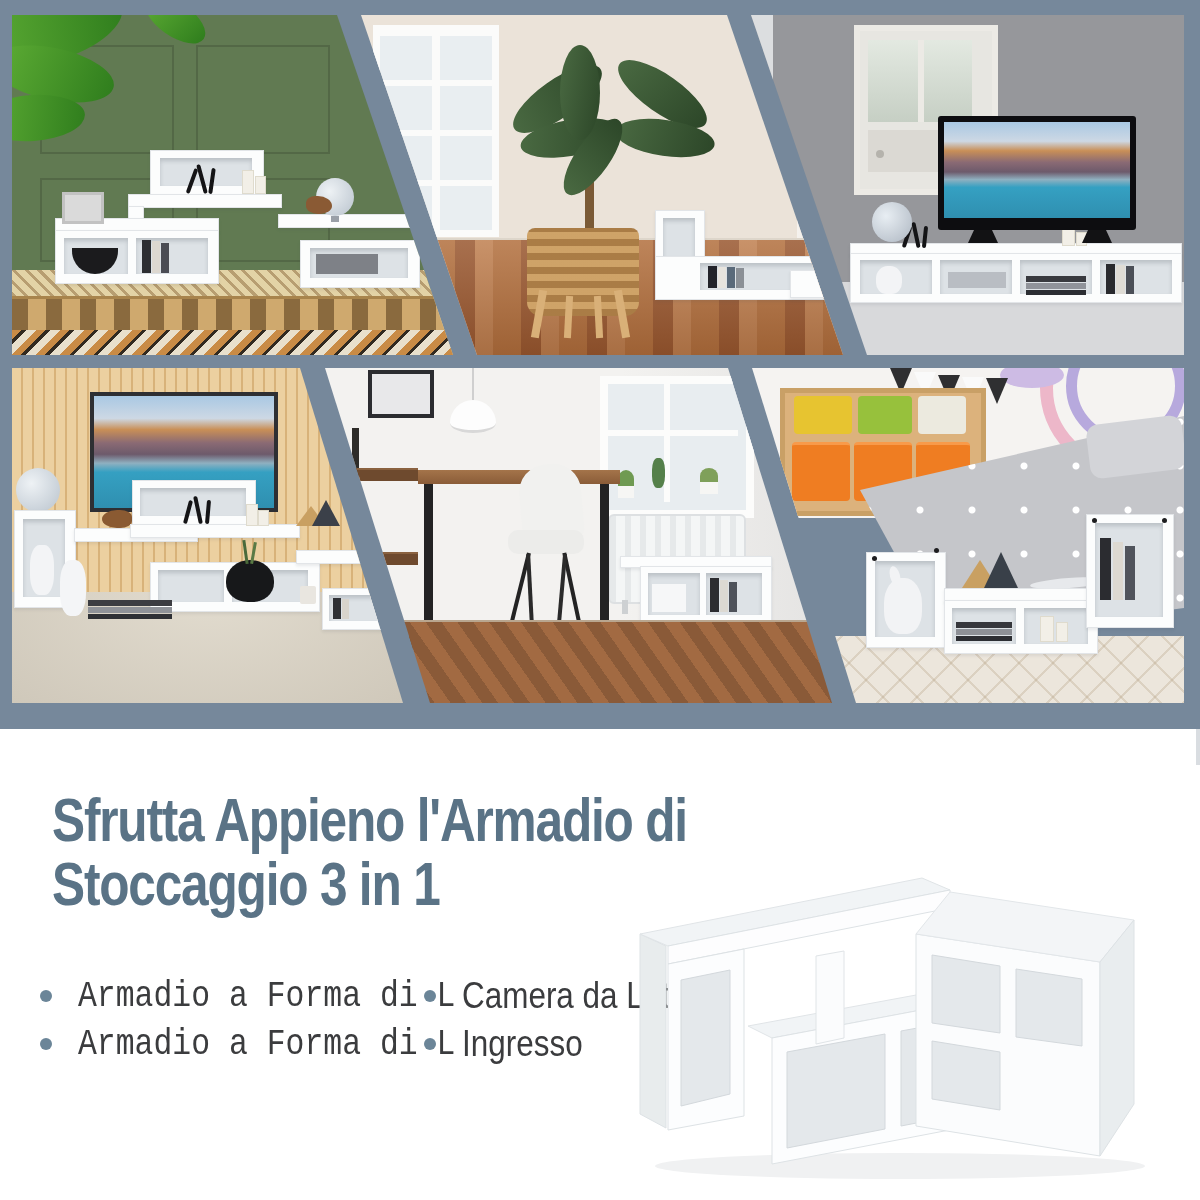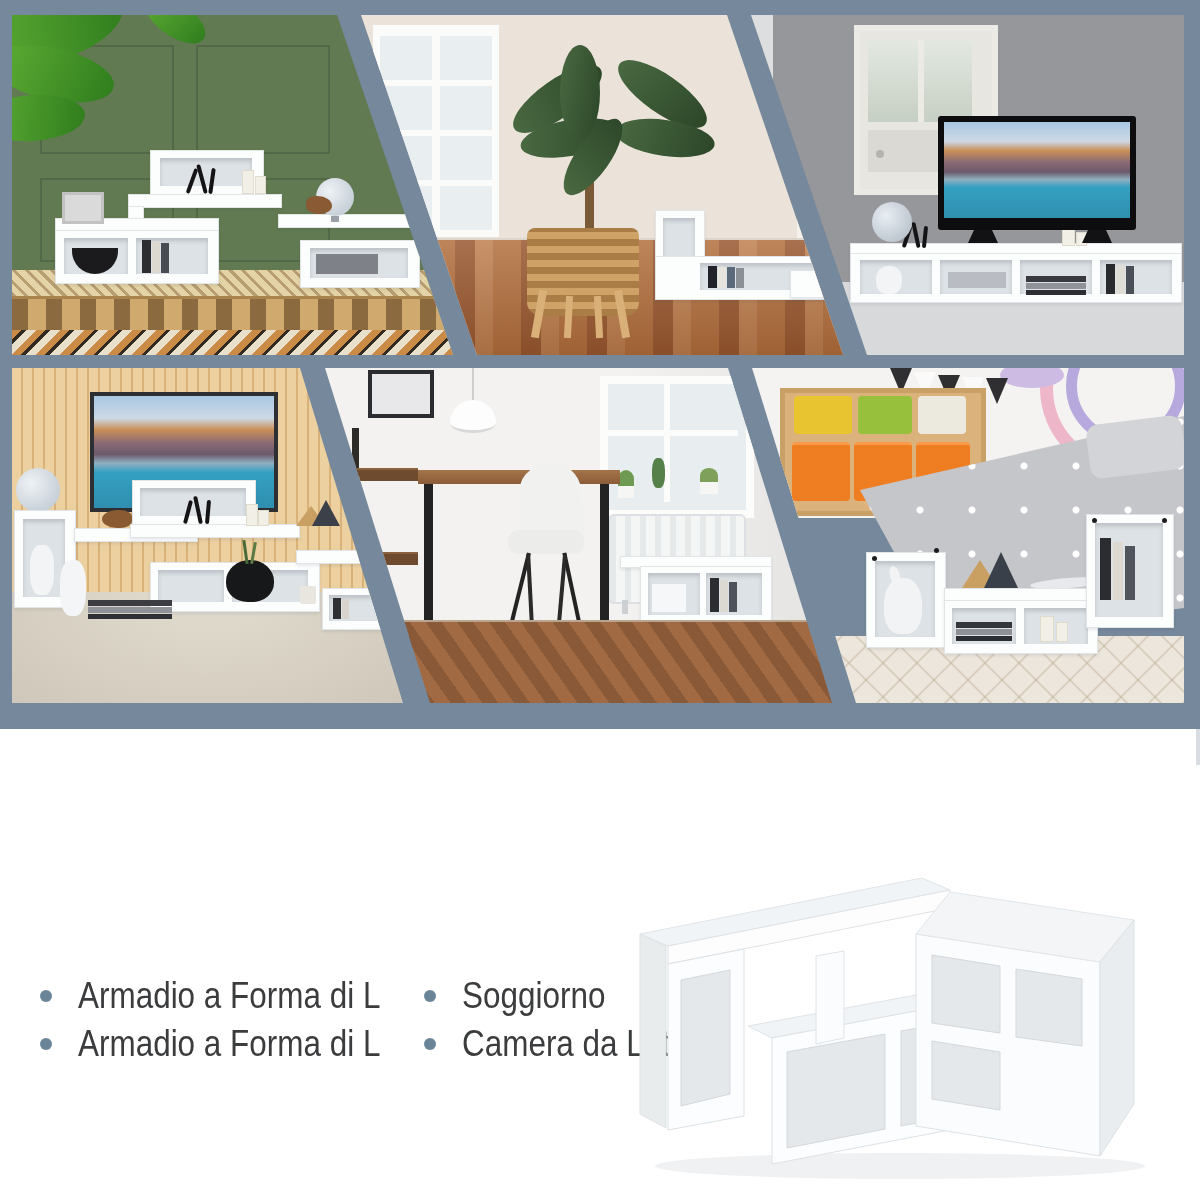--- a/index.html
+++ b/index.html
@@ -15,21 +15,21 @@
   .candle{background:#f2efe7;border:1px solid #dfdbcd;}
   .coralbar{background:#141416;border-radius:2px;}
   .panel{border:2px solid rgba(0,0,0,.14);}
   .leaf{border-radius:50%;background:linear-gradient(100deg,#5fae35,#2f7d1d);}
   .dleaf{border-radius:50%;background:linear-gradient(100deg,#4a6a42,#2c4628);}
   
   .heading{position:absolute;left:52px;top:788px;color:#5a7386;font-weight:700;
            font-size:62px;line-height:64px;letter-spacing:-1.5px;white-space:nowrap;}
   .hline{display:block;transform:scaleX(0.80);transform-origin:0 50%;}
   .bcol{position:absolute;top:972px;}
-  .bcol-left{left:40px;}
+  .bcol-left{left:40px;font-family:Liberation Mono, monospace;}
   .bcol-right{left:424px;}
   .brow{display:flex;align-items:center;height:48px;}
   .bdot{width:12px;height:12px;border-radius:50%;background:#6b8598;margin-right:26px;flex:none;}
   .btxt{font-size:37px;color:#3b3c3e;white-space:nowrap;display:inline-block;
         transform:scaleX(0.85);transform-origin:0 50%;}
 </style>
 </head>
 <body>
 
 <div class="page">
@@ -267,40 +267,44 @@
       <i class="ab" style="left:1125px;top:546px;width:10px;height:54px;background:#50545c;"></i>
       <i class="ab" style="left:872px;top:556px;width:5px;height:5px;background:#1d1d1f;border-radius:50%;"></i>
       <i class="ab" style="left:934px;top:548px;width:5px;height:5px;background:#1d1d1f;border-radius:50%;"></i>
       <i class="ab" style="left:1092px;top:518px;width:5px;height:5px;background:#1d1d1f;border-radius:50%;"></i>
       <i class="ab" style="left:1162px;top:518px;width:5px;height:5px;background:#1d1d1f;border-radius:50%;"></i>
     </div>
   </div>
 
   <i class="ab" style="left:1196px;top:729px;width:4px;height:36px;background:#d9dde1;"></i>
 
+  <div class="heading">
+    <span class="hline">Sfrutta Appieno l'Armadio di</span>
+    <span class="hline">Stoccaggio 3 in 1</span>
+  </div>
 
   <div class="bcol bcol-left">
     <div class="brow">
       <span class="bdot"></span>
       <span class="btxt">Armadio a Forma di L</span>
     </div>
     <div class="brow">
       <span class="bdot"></span>
       <span class="btxt">Armadio a Forma di L</span>
     </div>
   </div>
 
   <div class="bcol bcol-right">
     <div class="brow">
       <span class="bdot"></span>
-      <span class="btxt">Soggiorno</span>
+      <span class="btxt">Camera da Letto</span>
     </div>
     <div class="brow">
       <span class="bdot"></span>
-      <span class="btxt">Camera da Letto</span>
+      <span class="btxt">Ingresso</span>
     </div>
   </div>
 
   <svg class="ab" style="left:620px;top:858px;width:560px;height:330px;" viewBox="0 0 560 330">
     <ellipse cx="280" cy="308" rx="245" ry="13" fill="#f0f1f2"></ellipse>
 
     <polygon points="128,168 410,116 434,127 152,180" fill="#f1f4f6" stroke="#e0e4e7"></polygon>
     <polygon points="152,180 434,127 434,252 152,306" fill="#fcfdfe" stroke="#dde2e5"></polygon>
     <polygon points="167,194 265,176 265,271 167,290" fill="#e4e8eb" stroke="#d3d8dc"></polygon>
     <polygon points="281,173 379,155 379,249 281,268" fill="#e4e8eb" stroke="#d3d8dc"></polygon>

